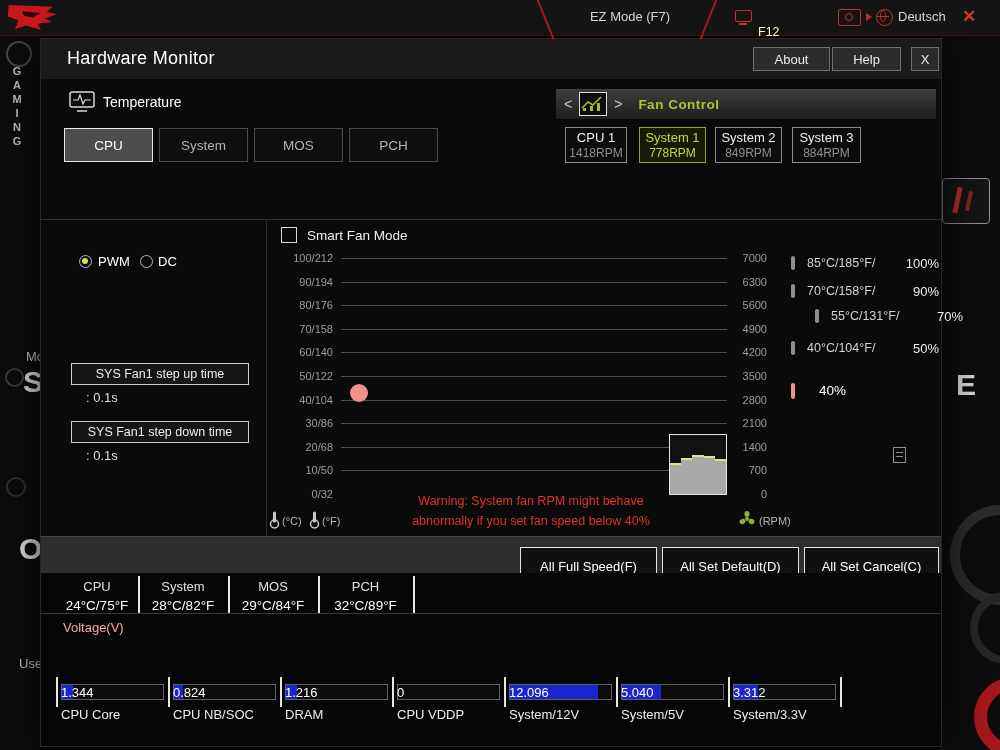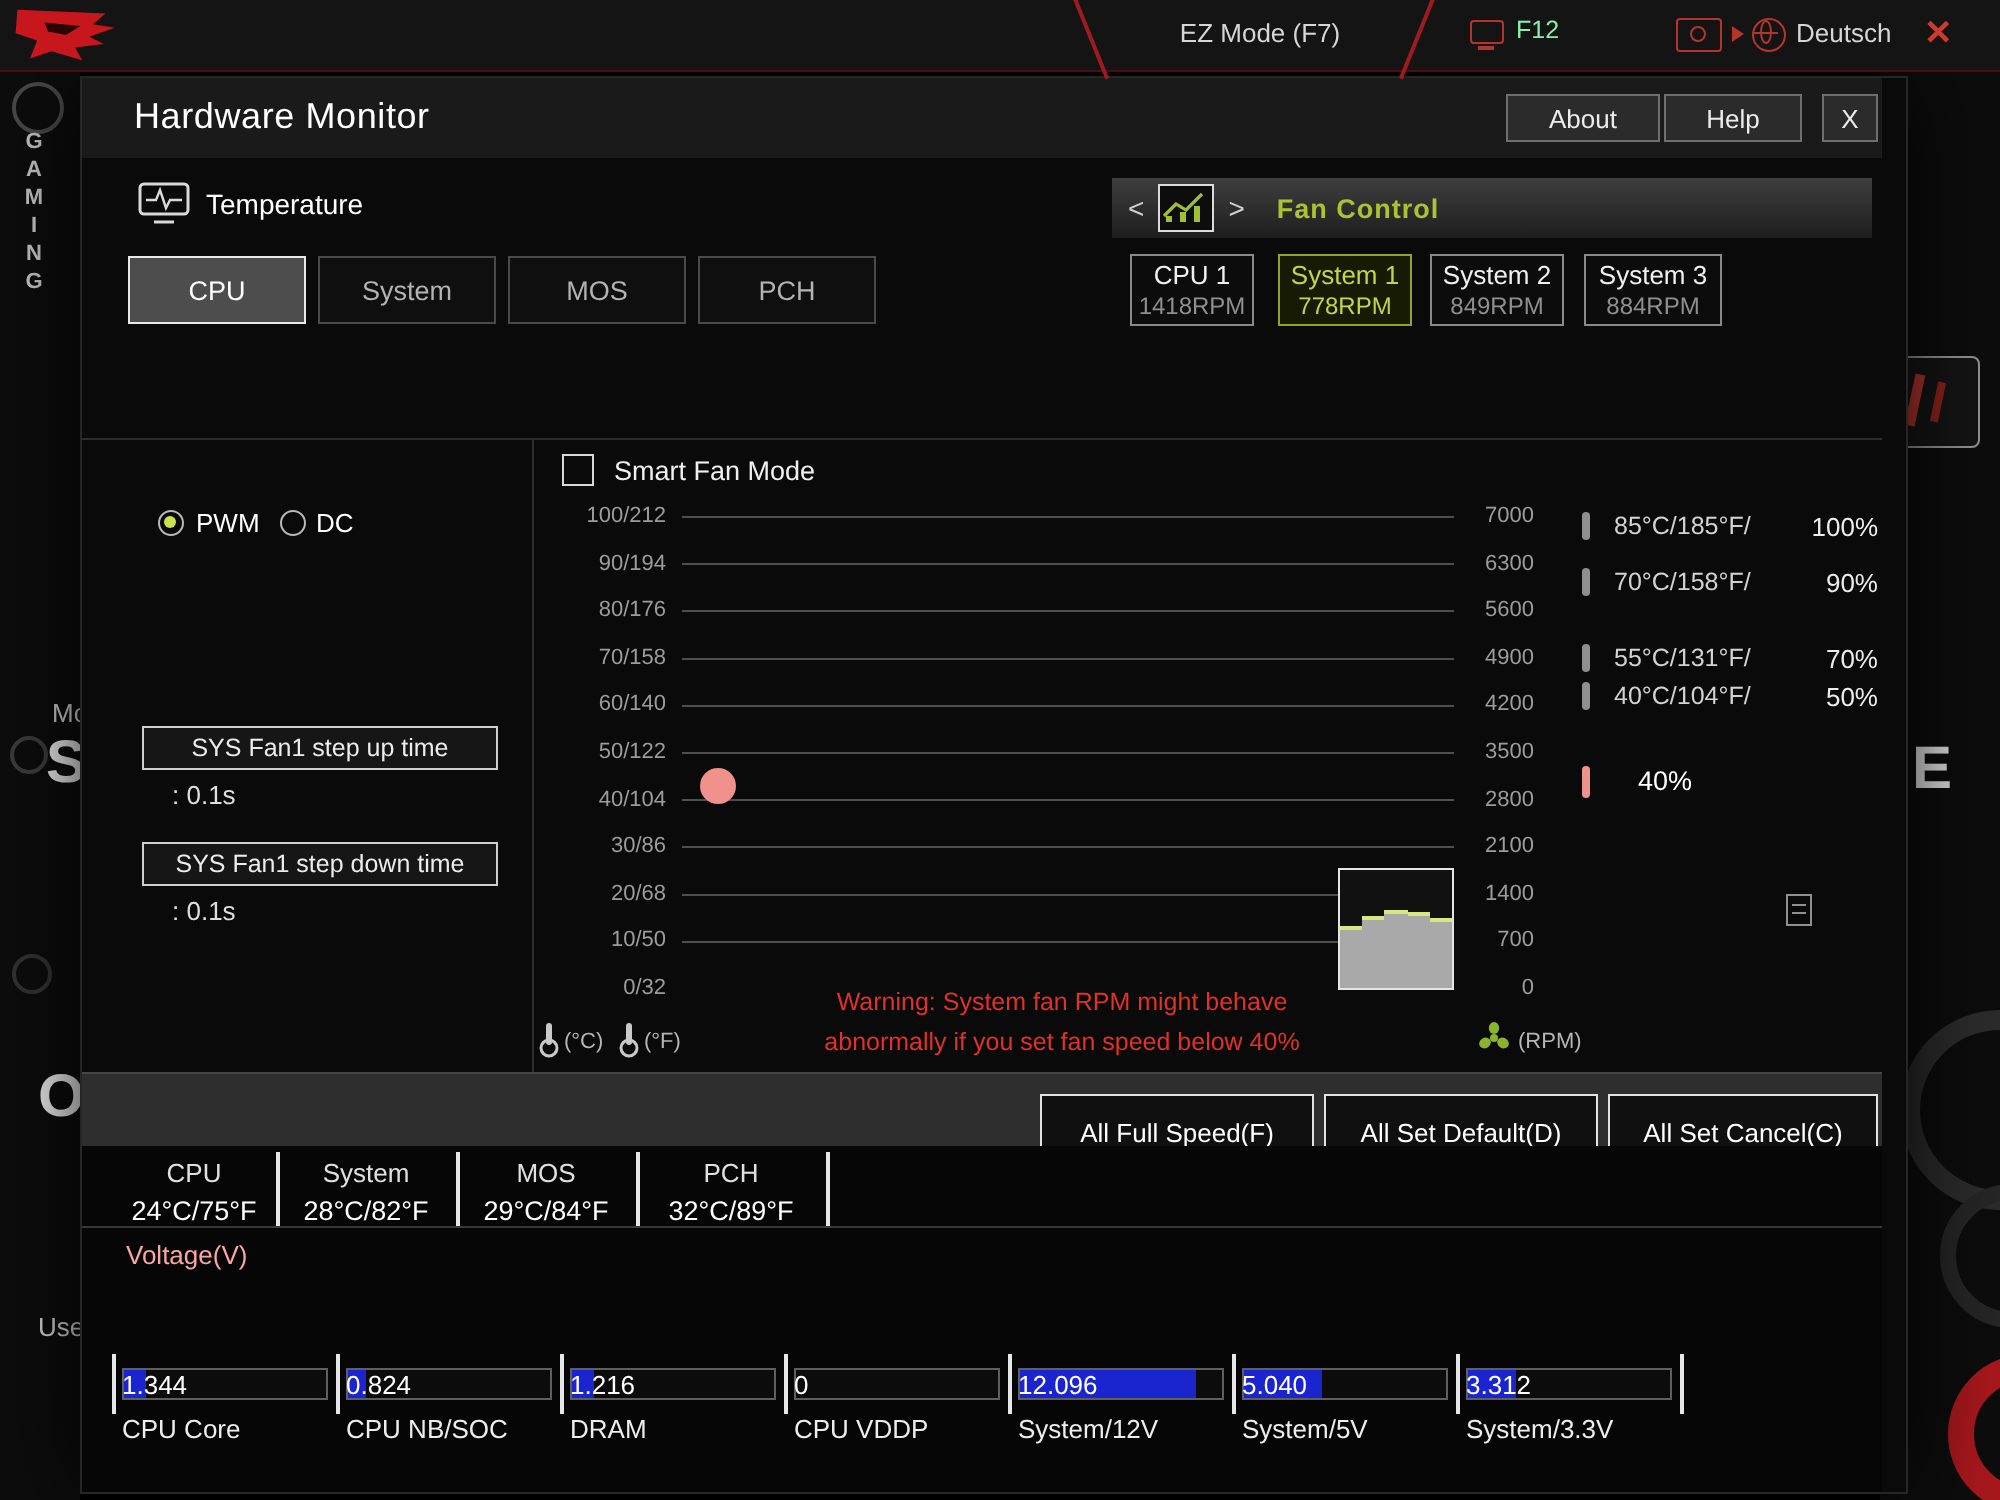--- a/index.html
+++ b/index.html
@@ -12,21 +12,21 @@
   .tb-text{color:#d6d6d6;font-size:13px;}
   .diag{position:absolute;top:-5px;width:2px;height:46px;background:#9e1b1f;}
   .redline-ic{border:1.5px solid #b5342c;}
 
   
   .bgstrip{position:absolute;top:35px;height:715px;background:#0d0d0d;overflow:hidden;z-index:1;}
   .frag{position:absolute;color:#d9d9d9;}
   .ring{position:absolute;border-radius:50%;}
 
   
-  .dialog{position:absolute;left:40px;top:38px;width:900px;height:707px;background:#0a0a0a;border:1px solid #262626;box-shadow:0 0 45px rgba(0,0,0,.9);z-index:20;padding-left:12px;}
+  .dialog{position:absolute;left:40px;top:38px;width:900px;height:707px;background:#0a0a0a;border:1px solid #262626;box-shadow:0 0 45px rgba(0,0,0,.9);z-index:20;}
   .titlebar{position:absolute;left:0;top:0;width:900px;height:40px;background:#1a1a1a;}
   .dlg-title{position:absolute;left:26px;top:9px;color:#fff;font-size:18px;letter-spacing:.3px;}
   .dlg-btn{position:absolute;top:8px;height:24px;background:#2b2b2b;border:1px solid #6f6f6f;color:#ececec;font-size:13px;display:flex;align-items:center;justify-content:center;box-sizing:border-box;}
 
   .ttab{position:absolute;top:89px;width:89px;height:34px;border:1px solid #4a4a4a;background:#0f0f0f;color:#b3b3b3;font-size:13.5px;display:flex;align-items:center;justify-content:center;box-sizing:border-box;}
   .ttab.sel{background:#4d4d4d;border-color:#e8e8e8;color:#fff;}
 
   .fanhdr{position:absolute;left:515px;top:50px;width:380px;height:30px;background:linear-gradient(180deg,#3e3e3e,#1e1e1e);display:flex;align-items:center;}
   .ftab{position:absolute;top:88px;height:36px;border:1px solid #8a8a8a;background:#0c0c0c;text-align:center;box-sizing:border-box;padding-top:2px;}
   .ftab .fname{font-size:13px;color:#f0f0f0;line-height:16px;}
@@ -98,21 +98,21 @@
       <path d="M3 3 L52 5 L45 11 L57 13 L43 18 L51 22 L35 24 L39 31 L22 26 L10 30 L14 20 L2 16 Z" fill="#c8161d"></path>
       <path d="M18 10 L38 12 L30 17 L20 15 Z" fill="#2a0506"></path>
     </svg>
 
     <div class="diag" style="left:544px;transform:rotate(-22deg);"></div>
     <div class="diag" style="left:708px;transform:rotate(22deg);"></div>
     <div class="abs tb-text" style="left:560px;top:9px;width:140px;text-align:center;">EZ Mode (F7)</div>
 
     <div class="abs redline-ic" style="left:735px;top:10px;width:15px;height:10px;border-radius:2px;"></div>
     <div class="abs" style="left:739px;top:23px;width:8px;height:2px;background:#b5342c;"></div>
-    <div class="abs tb-text" style="left:758px;top:8px;color:#86efac;font-size:12.5px;">F12</div>
+    <div class="abs tb-text" style="left:758px;top:25px;color:#fef9c3;font-size:12.5px;">F12</div>
 
     <div class="abs redline-ic" style="left:838px;top:9px;width:21px;height:15px;border-radius:2px;">
       <div style="position:absolute;left:6px;top:3px;width:6px;height:6px;border:1.5px solid #b5342c;border-radius:50%;"></div>
     </div>
     <div class="abs" style="left:866px;top:13px;width:0;height:0;border-left:6px solid #b5342c;border-top:4px solid transparent;border-bottom:4px solid transparent;"></div>
     <div class="abs redline-ic" style="left:876px;top:9px;width:15px;height:15px;border-radius:50%;">
       <div style="position:absolute;left:0;top:6px;width:12px;height:0;border-top:1px solid #b5342c;"></div>
       <div style="position:absolute;left:3px;top:0;width:6px;height:12px;border:1px solid #b5342c;border-radius:50%;box-sizing:border-box;"></div>
     </div>
     <div class="abs tb-text" style="left:898px;top:9px;">Deutsch</div>
@@ -250,21 +250,21 @@
     <div class="scale-row" style="top:216px;">
       <div class="scale-mark"></div>
       <div class="scale-temp">85°C/185°F/</div>
       <div class="scale-pct">100%</div>
     </div>
     <div class="scale-row" style="top:244px;">
       <div class="scale-mark"></div>
       <div class="scale-temp">70°C/158°F/</div>
       <div class="scale-pct">90%</div>
     </div>
-    <div class="scale-row" style="top:282px;">
+    <div class="scale-row" style="top:269px;margin-left:24px;">
       <div class="scale-mark"></div>
       <div class="scale-temp">55°C/131°F/</div>
       <div class="scale-pct">70%</div>
     </div>
     <div class="scale-row" style="top:301px;">
       <div class="scale-mark"></div>
       <div class="scale-temp">40°C/104°F/</div>
       <div class="scale-pct">50%</div>
     </div>
 

